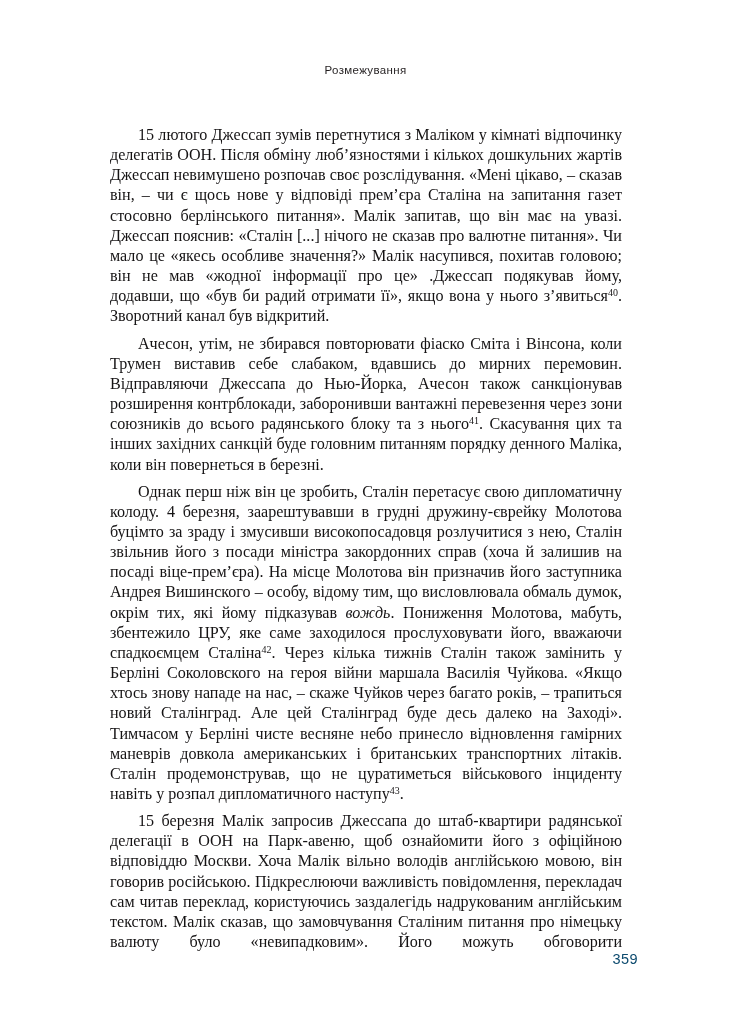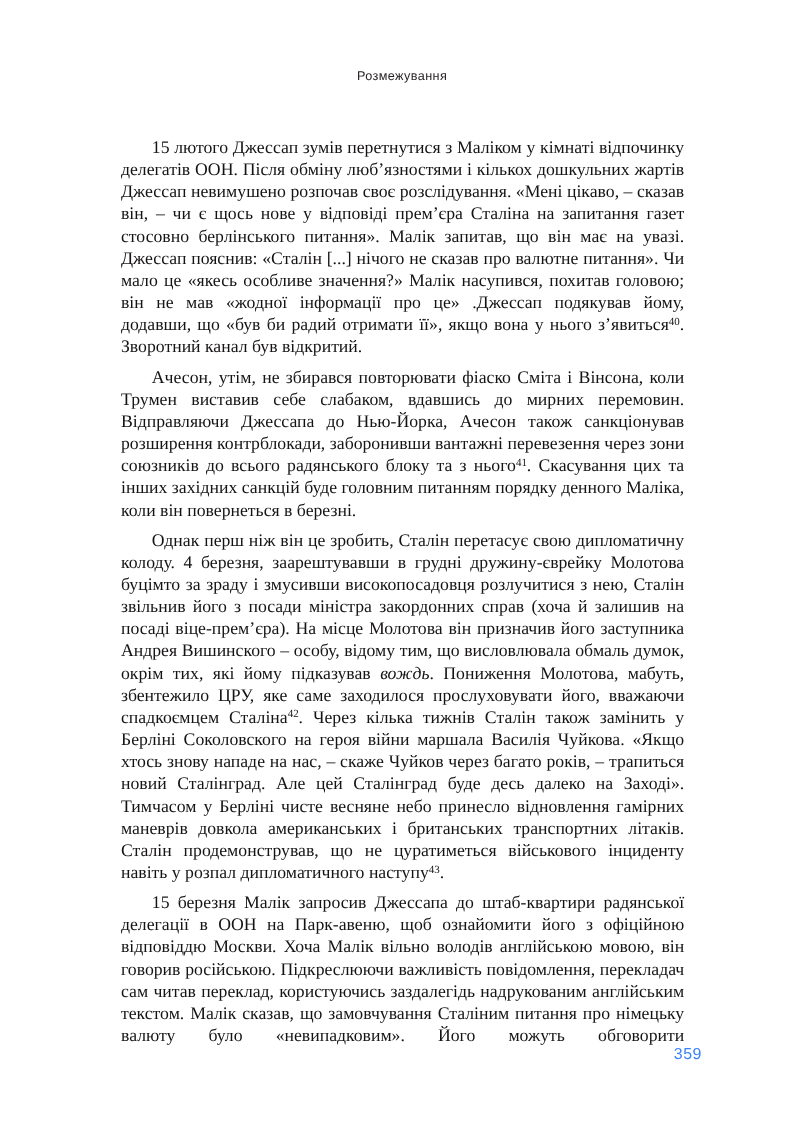--- a/index.html
+++ b/index.html
@@ -60,21 +60,21 @@
     position: absolute;
     left: 0;
     top: 951px;
     width: 731px;
     text-align: right;
     padding-right: 93px;
     box-sizing: border-box;
     font-family: "Liberation Sans", sans-serif;
     font-size: 14.5px;
     letter-spacing: 0.4px;
-    color: #3b82f6;
+    color: #0c4a6e;
   }
 </style>
 </head>
 <body>
 
 <div class="page">
 
   <div class="running-head">Розмежування</div>
 
   <div class="text-column" id="text-column">

